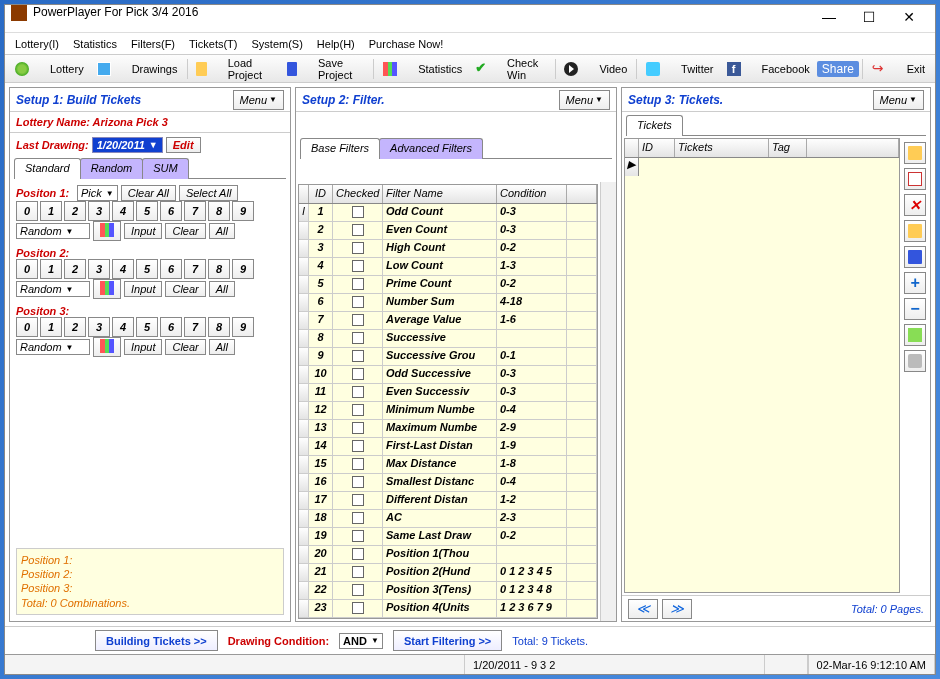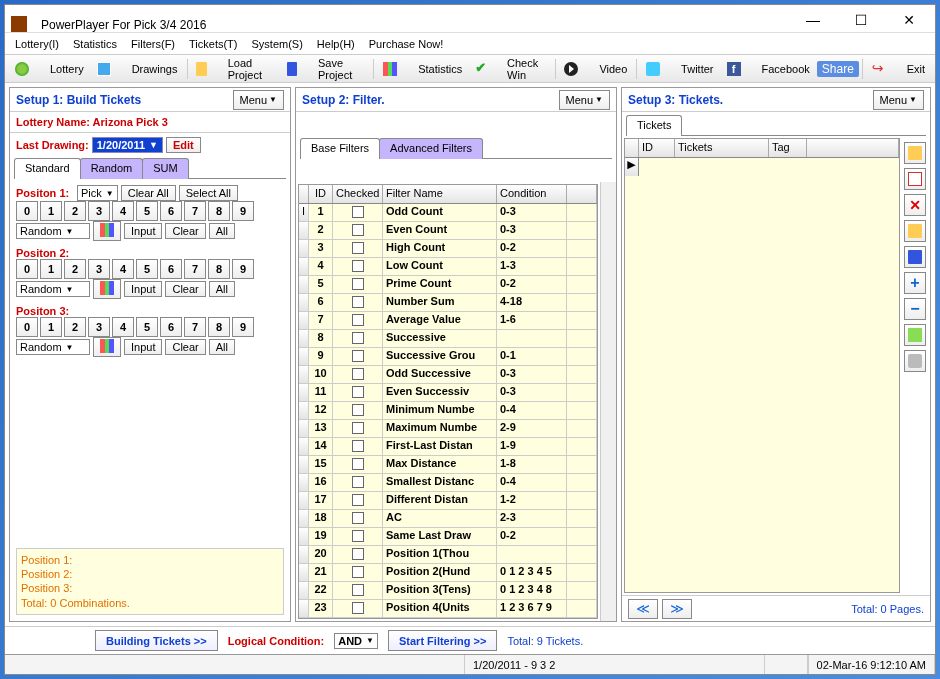--- a/index.html
+++ b/index.html
@@ -1,18 +1,18 @@
 <!DOCTYPE html>
 <html><head>
 <meta charset="utf-8">
 <style>
 * { box-sizing: border-box; margin: 0; padding: 0; font-family: Tahoma, Arial, sans-serif; font-size: 11px; }
 body { background: linear-gradient(135deg, #2a6bc5, #4a8de0); padding: 4px; width: 940px; height: 679px; overflow: hidden; }
 .window { background: #fff; width: 932px; height: 671px; display: flex; flex-direction: column; border: 1px solid #888; }
-.titlebar { background: #fff; height: 28px; display: flex; align-items: flex-end; padding: 0 6px; border-bottom: 1px solid #ddd; gap: 8px; }
+.titlebar { background: #fff; height: 28px; display: flex; align-items: flex-start; padding: 0 6px; border-bottom: 1px solid #ddd; }
 .titlebar .app-icon { width: 16px; height: 16px; background: #8b3a00; margin-right: 6px; }
 .titlebar .title { flex: 1; font-size: 12px; }
 .titlebar .ctrl { width: 40px; height: 24px; display: flex; align-items: center; justify-content: center; cursor: pointer; font-size: 14px; }
 .menubar { height: 22px; display: flex; align-items: center; padding: 0 4px; gap: 2px; border-bottom: 1px solid #ccc; }
 .menubar span { padding: 2px 6px; cursor: pointer; }
 .toolbar { height: 28px; display: flex; align-items: center; padding: 1px 4px; border-bottom: 1px solid #ccc; gap: 1px; background: linear-gradient(#fdfdfd,#e8e8e8); }
 .tbtn { display: flex; align-items: center; padding: 2px 5px; border: 1px solid transparent; cursor: pointer; gap: 21px; height: 22px; }
 .tsep { width: 1px; height: 20px; background: #ccc; margin: 0 2px; }
 .ticon { width: 14px; height: 14px; display: inline-block; }
 .ic-globe { background: radial-gradient(#8c4 40%, #4a2 70%); border-radius: 50%; }
@@ -24,21 +24,21 @@
 .ic-video { background: #222; border-radius: 50%; position: relative; }
 .ic-video::after { content: ""; position: absolute; left: 5px; top: 3px; border-left: 5px solid #fff; border-top: 4px solid transparent; border-bottom: 4px solid transparent; }
 .ic-twitter { background: #4cf; border-radius: 2px; }
 .ic-fb { background: #3b5998; color: #fff; text-align: center; line-height: 14px; font-weight: bold; }
 .ic-share { background: #5b8de0; color: #fff; padding: 1px 5px; font-size: 12px; border-radius: 2px; height: auto; width: auto; }
 .ic-exit { color: #d33; font-size: 14px; line-height: 12px; }
 .ic-plus { color: #16c; font-weight: bold; font-size: 16px; text-align: center; line-height: 14px; }
 .ic-minus { color: #16c; font-weight: bold; font-size: 16px; text-align: center; line-height: 14px; }
 .ic-x { color: #d00; font-weight: bold; font-size: 14px; text-align: center; line-height: 14px; }
 .ic-print { background: #bbb; border-radius: 2px; }
-.main { flex: 1; display: flex; padding: 4px; gap: 4px; overflow: hidden; }
+.main { flex: 1; display: flex; padding: 4px; gap: 4px; overflow: hidden; font-style: italic; }
 .panel { border: 1px solid #999; display: flex; flex-direction: column; background: #fff; }
 .panel-head { height: 24px; display: flex; align-items: center; padding: 0 6px; border-bottom: 1px solid #ccc; }
 .panel-head .ptitle { flex: 1; font-weight: bold; color: #1040d0; font-size: 12px; }
 .menu-btn { height: 20px; padding: 0 6px; display: flex; align-items: center; border: 1px solid #888; cursor: pointer; background: linear-gradient(#fff,#eee); font-size: 11px; gap: 2px; }
 .arrow-down { font-size: 8px; }
 .subhead { padding: 4px 6px; color: #c00; font-weight: bold; border-bottom: 1px solid #ccc; display: flex; align-items: center; gap: 3px; }
 .datebox { border: 1px solid #88b; background: #1040d0; color: #fff; padding: 1px 4px; display: inline-flex; align-items: center; gap: 4px; }
 .datebox .da { color: #fff; font-size: 9px; }
 .btn { border: 1px solid #888; background: linear-gradient(#fff,#eee); padding: 1px 6px; cursor: pointer; font-size: 11px; }
 .tabs { display: flex; height: 22px; border-bottom: 1px solid #888; }
@@ -535,21 +535,21 @@
         <span class="navbtn">≪</span>
         <span class="navbtn">≫</span>
         <span class="spacer"></span>
         <span style="color:#1040d0">Total: 0 Pages.</span>
       </div>
     </div>
   </div>
 
   <div class="bottombar">
     <span class="bbtn">Building Tickets &gt;&gt;</span>
-    <span class="lcond">Logical Condition:</span>
+    <span class="lcond">Drawing Condition:</span>
     <span class="sel">
         <b>AND</b>
         <span class="arrow-down">▼</span>
       </span>
     <span class="bbtn">Start Filtering  &gt;&gt;</span>
     <span style="color:#1040d0">Total: 9 Tickets.</span>
   </div>
 
   <div class="statusbar">
     <div style="width:460px"></div>

